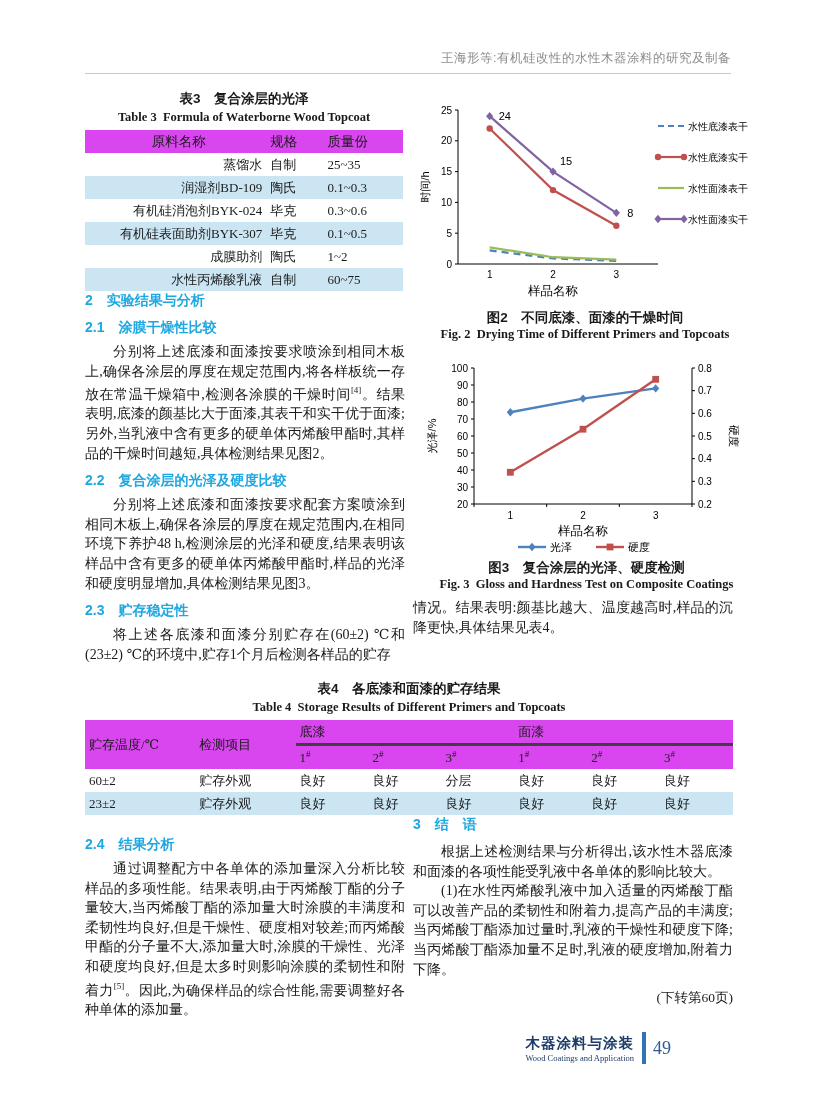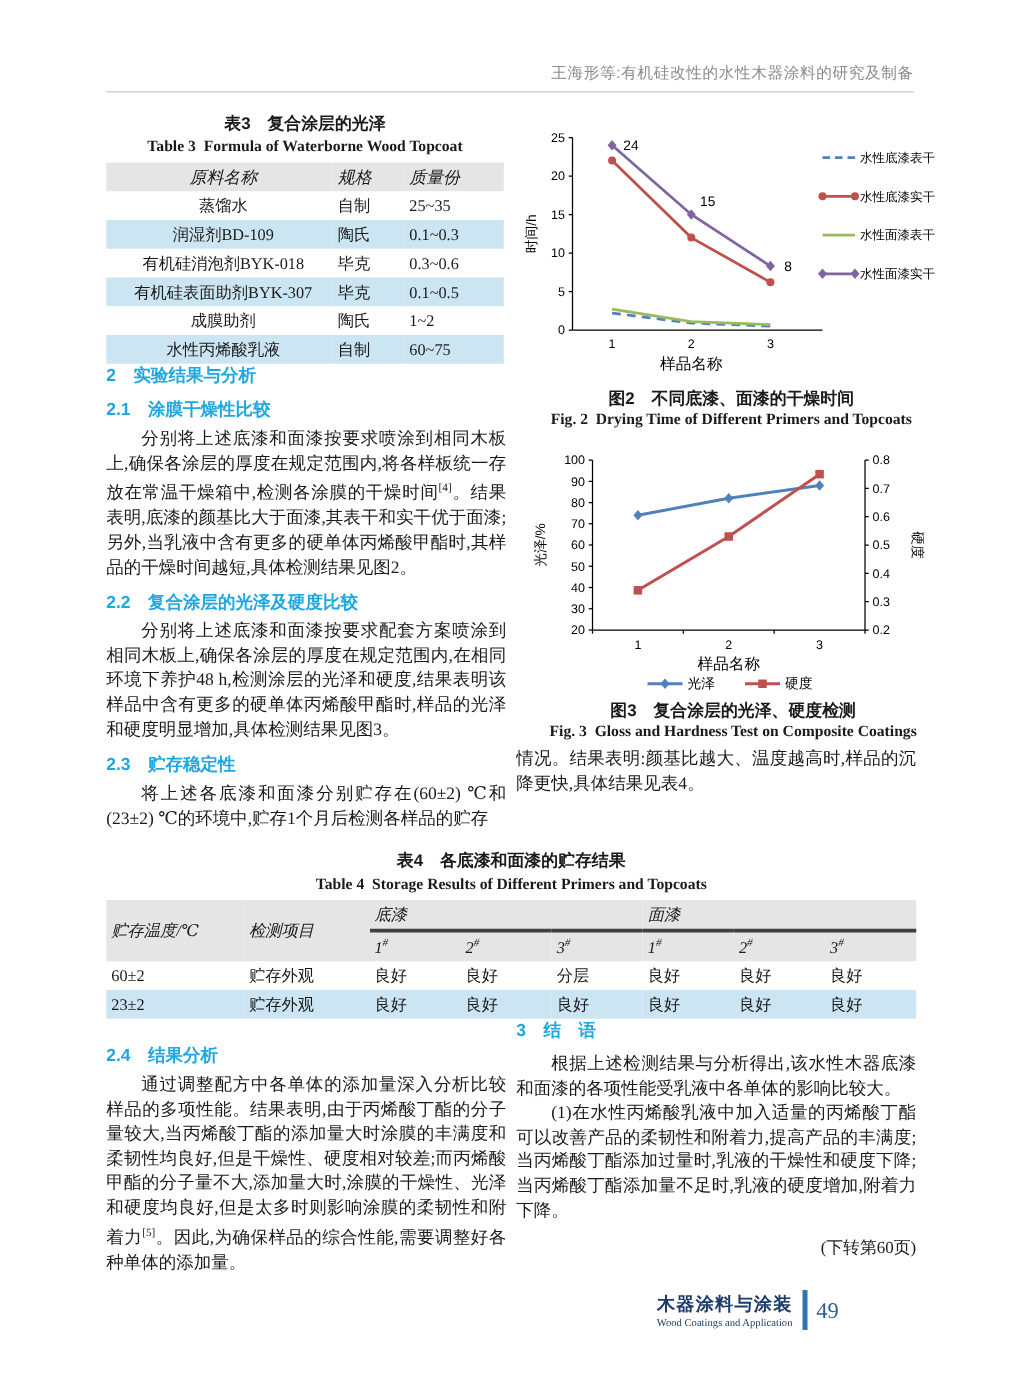--- a/index.html
+++ b/index.html
@@ -13,23 +13,23 @@
 
   
   .cap-zh{text-align:center;font-weight:bold;font-size:13.5px;white-space:pre-wrap;}
   .cap-en{text-align:center;font-weight:bold;font-size:12.5px;white-space:pre-wrap;
     font-family:"Liberation Serif","DejaVu Serif",serif;margin-top:2px;}
 
   
   table.data{border-collapse:collapse;width:100%;font-size:13px;margin-top:5px;
     font-family:"Liberation Serif","DejaVu Serif",serif;}
   table.data th,table.data td{padding:2px 4px;height:19px;text-align:left;font-weight:normal;}
-  table.data thead th{background:#e5e5e5;font-style:italic;}
+  table.data thead th{background:#d946ef;}
   #table3 tbody tr:nth-child(even) td{background:#cbe5f3;}
-  #table3 td.left,#table3 th.left{text-align:center;padding-left:10px;}
+  #table3 td.left,#table3 th.left{text-align:right;padding-left:10px;}
   #table3 th{font-size:13.5px;}
   #table4 tbody tr:nth-child(even) td{background:#cbe5f3;}
   #table4 th.grp{border-bottom:3px solid #404040;}
   sup{font-size:9px;}
 
   
   .abs{position:absolute;}
   #table3-block{left:85px;top:90px;width:318px;}
   #fig2-block{left:418px;top:96px;width:334px;text-align:center;}
   #fig3-block{left:424px;top:356px;width:325px;text-align:center;}
@@ -85,21 +85,21 @@
             <td class="left">蒸馏水</td>
             <td>自制</td>
             <td>25~35</td>
           </tr>
           <tr>
             <td class="left">润湿剂BD-109</td>
             <td>陶氏</td>
             <td>0.1~0.3</td>
           </tr>
           <tr>
-            <td class="left">有机硅消泡剂BYK-018</td>
+            <td class="left">有机硅消泡剂BYK-024</td>
             <td>毕克</td>
             <td>0.3~0.6</td>
           </tr>
           <tr>
             <td class="left">有机硅表面助剂BYK-307</td>
             <td>毕克</td>
             <td>0.1~0.5</td>
           </tr>
           <tr>
             <td class="left">成膜助剂</td>

